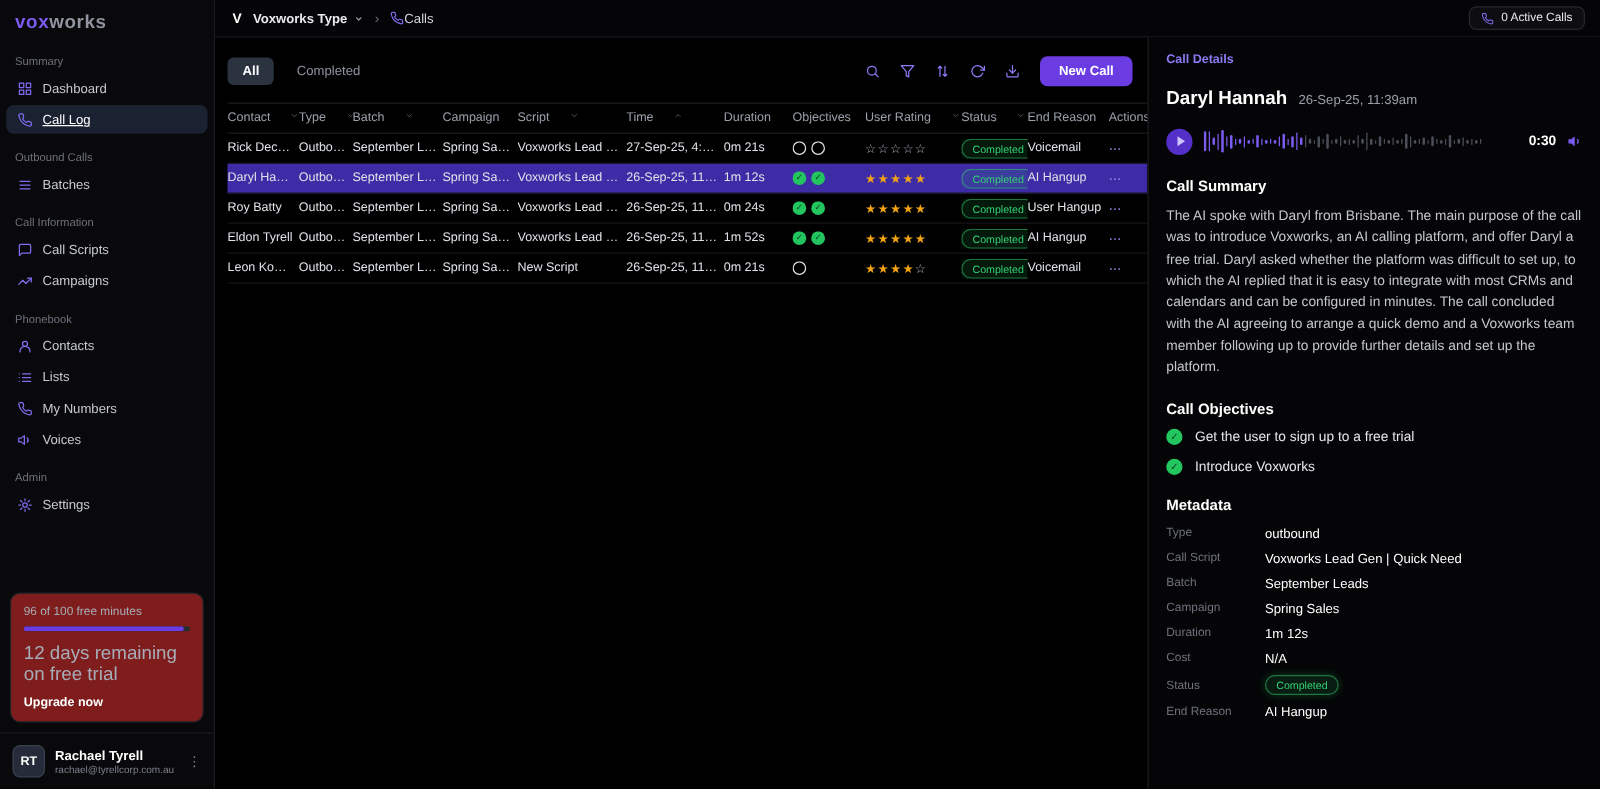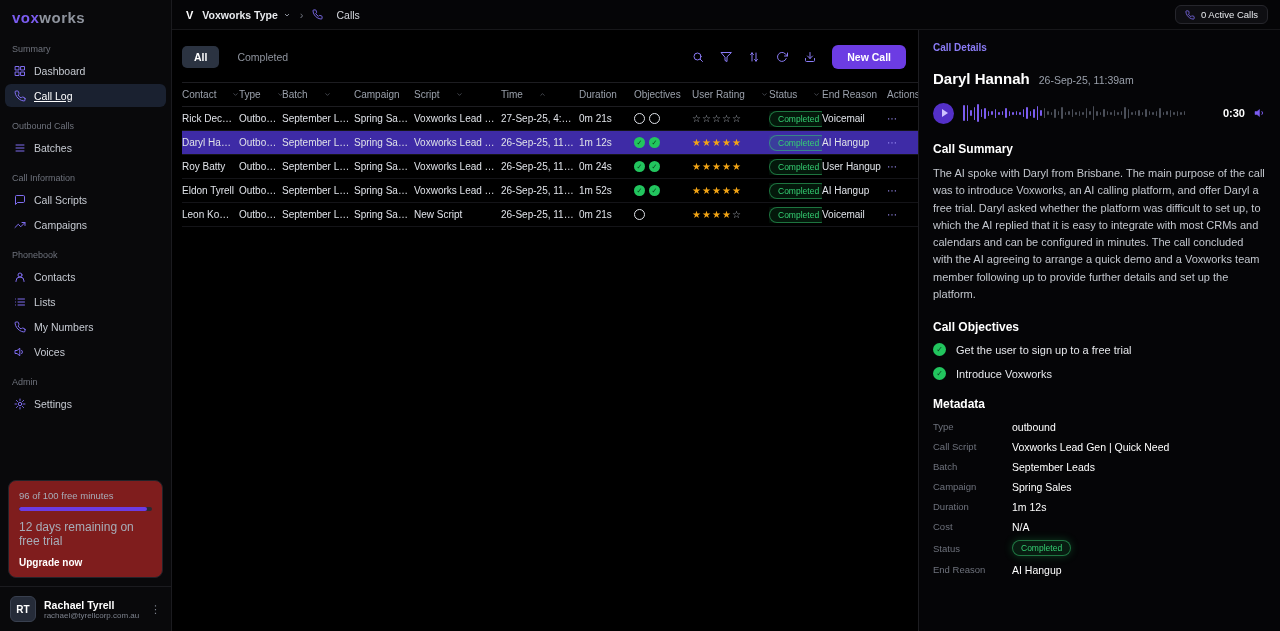--- a/index.html
+++ b/index.html
@@ -20,37 +20,37 @@
   .nav-section-label { font-size:9px; color:#6e727c; margin:14px 7px 5px; }
   .nav-item { display:flex; align-items:center; gap:8px; padding:5px 8px; border-radius:6px; font-size:10.5px; color:#c6cad2; cursor:pointer; margin-bottom:2px; }
   .nav-item.active { background:#1a2130; color:#fff;text-decoration:underline; }
   .nav-icon { color:#7f6df0; width:13px; height:13px; display:flex; align-items:center; justify-content:center; flex:none; }
   .nav-icon svg { width:12px; height:12px; }
 
   .trial-card { margin:8px; border:1px solid #232329; border-radius:8px; padding:9px 10px; background:#7f1d1d; }
   .trial-minutes { font-size:9.5px; color:#a7adb8; }
   .progress { height:4px; background:#2a2a31; border-radius:2px; margin:6px 0 9px; overflow:hidden; }
   .progress-fill { height:100%; background:#6c3ce3; border-radius:2px; }
-  .trial-days { font-size:12px; color:#a7adb8; margin-bottom:9px; }
+  .trial-days { font-size:15px; color:#a7adb8; margin-bottom:9px; }
   .upgrade { font-size:10px; font-weight:700; color:#fff; cursor:pointer; }
 
   .user-row { border-top:1px solid #1b1b1f; padding:9px 10px; display:flex; gap:8px; align-items:center; }
   .avatar { width:26px; height:26px; border-radius:6px; background:#252b38; border:1px solid #39404f; display:flex; align-items:center; justify-content:center; font-size:10px; font-weight:700; color:#fff; flex:none; }
   .user-meta { min-width:0; }
   .user-name { font-size:10.5px; font-weight:700; color:#fff; white-space:nowrap; }
   .user-email { font-size:8px; color:#7c818c; white-space:nowrap; }
   .user-menu { margin-left:auto; color:#7c818c; font-size:11px; cursor:pointer; }
 
   
   .main { flex:1; display:flex; flex-direction:column; min-width:0; }
   .topbar { height:30px; flex:none; border-bottom:1px solid #17171a; display:flex; align-items:center; padding:0 12px 0 14px; gap:9px; background:#050507; }
   .org-initial { font-size:11px; font-weight:700; color:#fff; }
   .crumb-org { font-size:10.5px; font-weight:600; color:#e8eaee; display:flex; align-items:center; gap:5px; cursor:pointer; }
   .crumb-sep { color:#6e727c; font-size:11px; }
-  .crumb-page { font-size:10.5px; color:#d4d7dd; display:flex; align-items:center; gap:13px; cursor:pointer; }
+  .crumb-page { font-size:10.5px; color:#d4d7dd; display:flex; align-items:center; gap:0; cursor:pointer; }
   .chev { color:#8a8f99; display:flex; }
   .chev svg { width:8px; height:8px; }
   .crumb-phone { color:#7f6df0; display:flex; }
   .crumb-phone svg { width:11px; height:11px; }
   .active-calls { margin-left:auto; display:flex; gap:6px; align-items:center; border:1px solid #26262c; background:#0e0e12; border-radius:6px; padding:3px 9px; font-size:9.5px; color:#e8eaee; cursor:pointer; }
   .active-calls .ph { color:#7f6df0; display:flex; }
   .active-calls svg { width:10px; height:10px; }
 
   .content { flex:1; display:flex; min-height:0; }
 
@@ -59,21 +59,21 @@
   .table-toolbar { display:flex; align-items:center; padding:15px 12px 13px 0; }
   .tab-all { background:#2b3341; color:#fff; border-radius:5px; padding:5px 12px; font-size:10.5px; font-weight:700; cursor:pointer; }
   .tab-completed { color:#8f949e; font-size:10.5px; padding:5px 12px; margin-left:6px; cursor:pointer; }
   .toolbar-icons { margin-left:auto; display:flex; gap:16px; color:#8b7cf6; align-items:center; }
   .tool-icon { display:flex; cursor:pointer; }
   .tool-icon svg { width:12px; height:12px; }
   .new-call-btn { background:#6c3ce3; color:#fff; border:none; border-radius:6px; padding:6px 15px; font-size:10.5px; font-weight:600; margin-left:16px; cursor:pointer; font-family:inherit; }
 
   .grid-cols { display:grid; grid-template-columns:57px 43px 72px 60px 87px 78px 55px 58px 77px 53px 65px 44px; }
   .thead { border-top:1px solid #1d1d21; border-bottom:1px solid #1d1d21; padding:6px 0; color:#9aa0ab; font-size:10px; }
-  .th { display:flex; align-items:center; gap:16px; padding-right:4px; cursor:pointer; white-space:nowrap; overflow:hidden; }
+  .th { display:flex; gap:16px; padding-right:4px; cursor:pointer; white-space:nowrap; overflow:hidden; }
   .th .sort { color:#6f7480; display:flex; }
   .th .sort svg { width:7px; height:7px; }
   .trow { padding:0; border-bottom:1px solid #141418; align-items:center; color:#dfe2e8; font-size:10px; height:24px; cursor:pointer; }
   .trow.selected { background:#3e2ba6; }
   .td { white-space:nowrap; overflow:hidden; text-overflow:ellipsis; padding-right:4px; }
   .obj { width:11px; height:11px; border-radius:50%; display:inline-flex; align-items:center; justify-content:center; margin-right:4px; font-size:7px; vertical-align:middle; }
   .obj.done { background:#22c55e; color:#06451f; }
   .obj.empty { border:1.5px solid #dfe2e8; }
   .stars { letter-spacing:1px; font-size:10px; }
   .star-full { color:#f2a415; }

